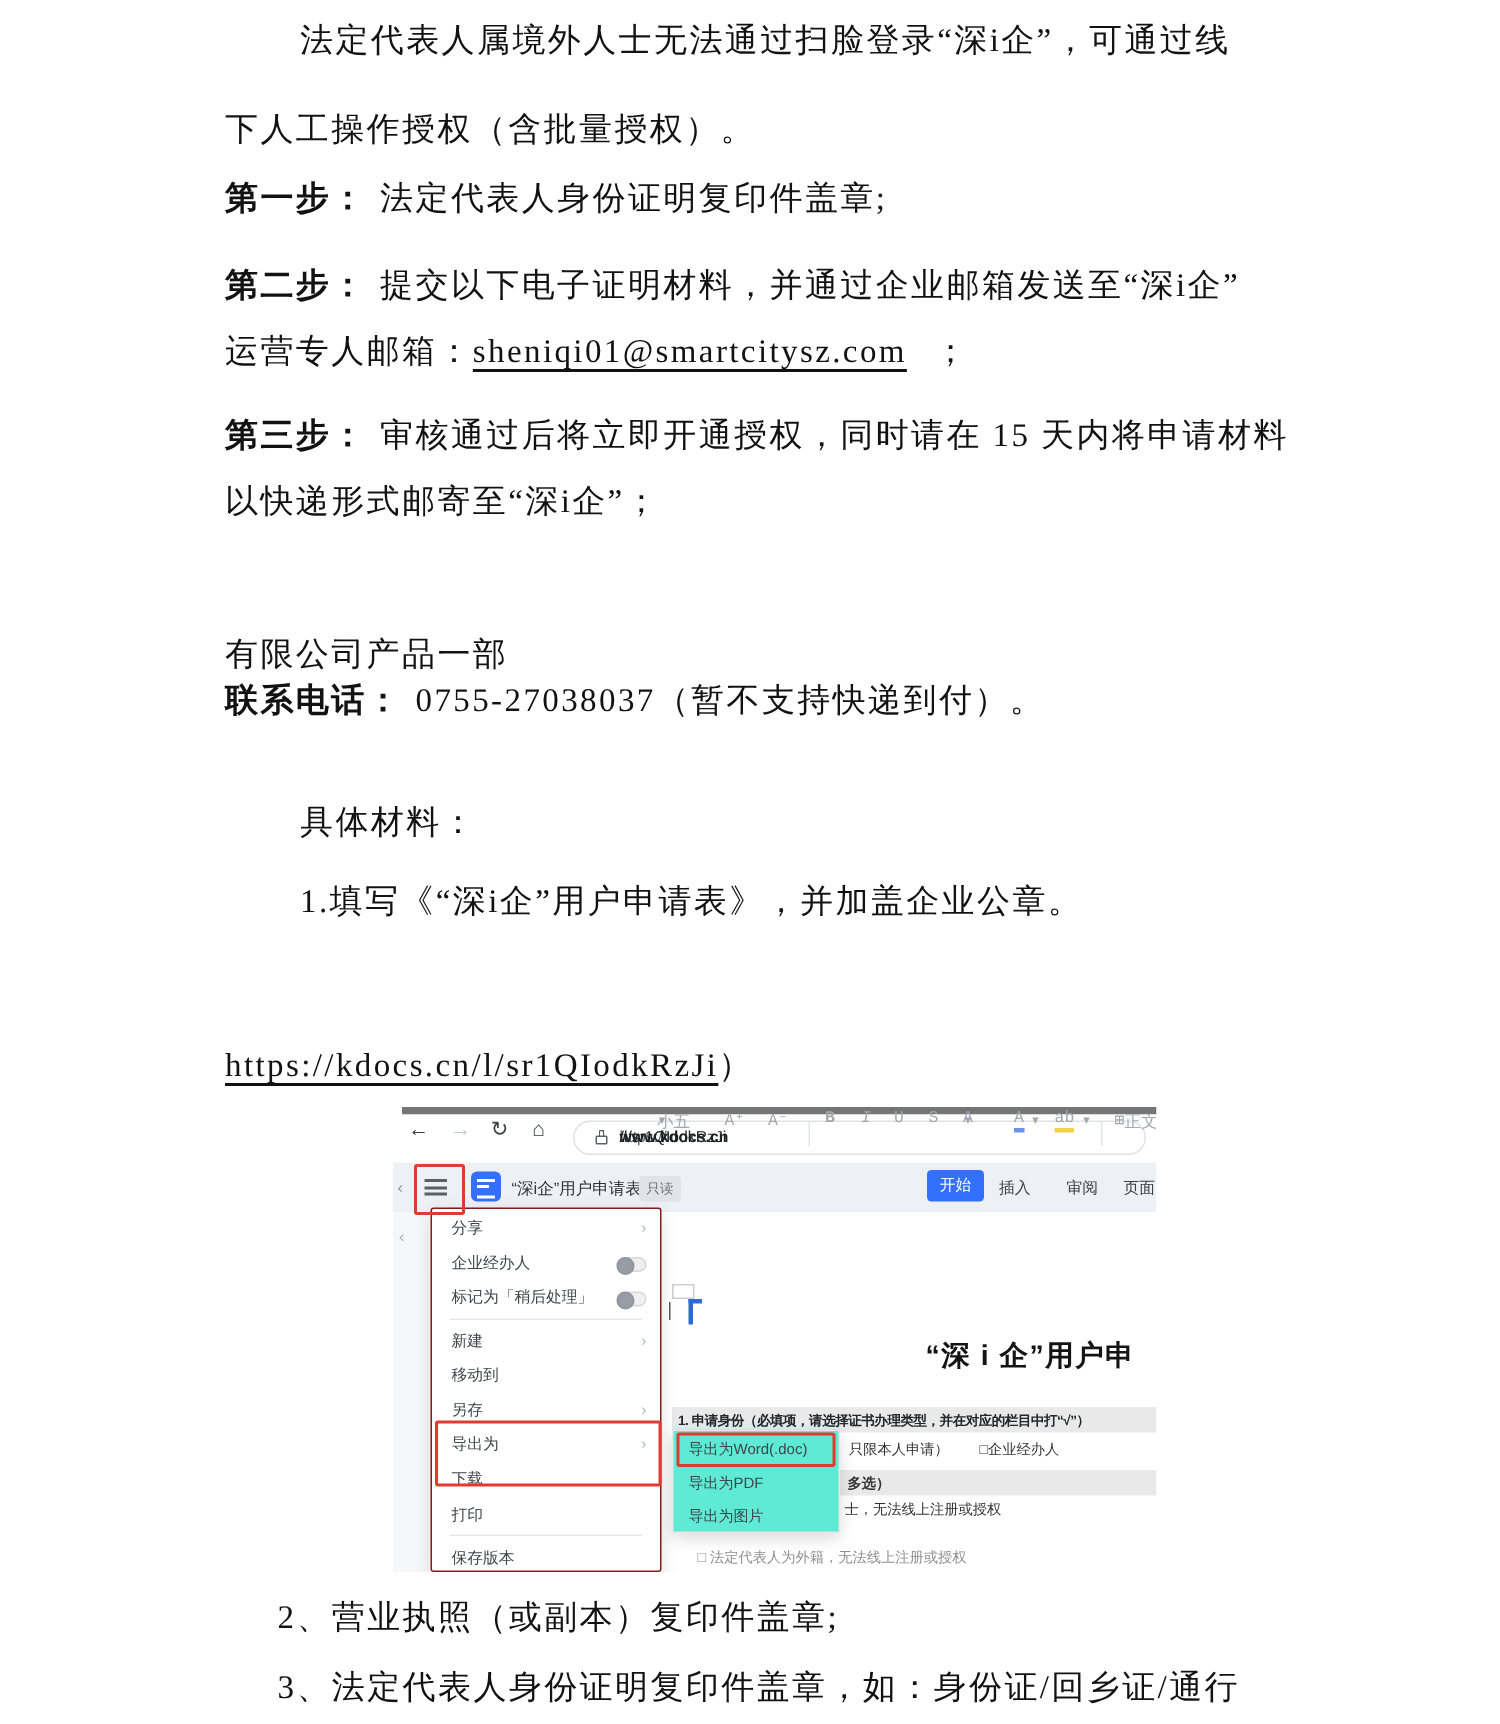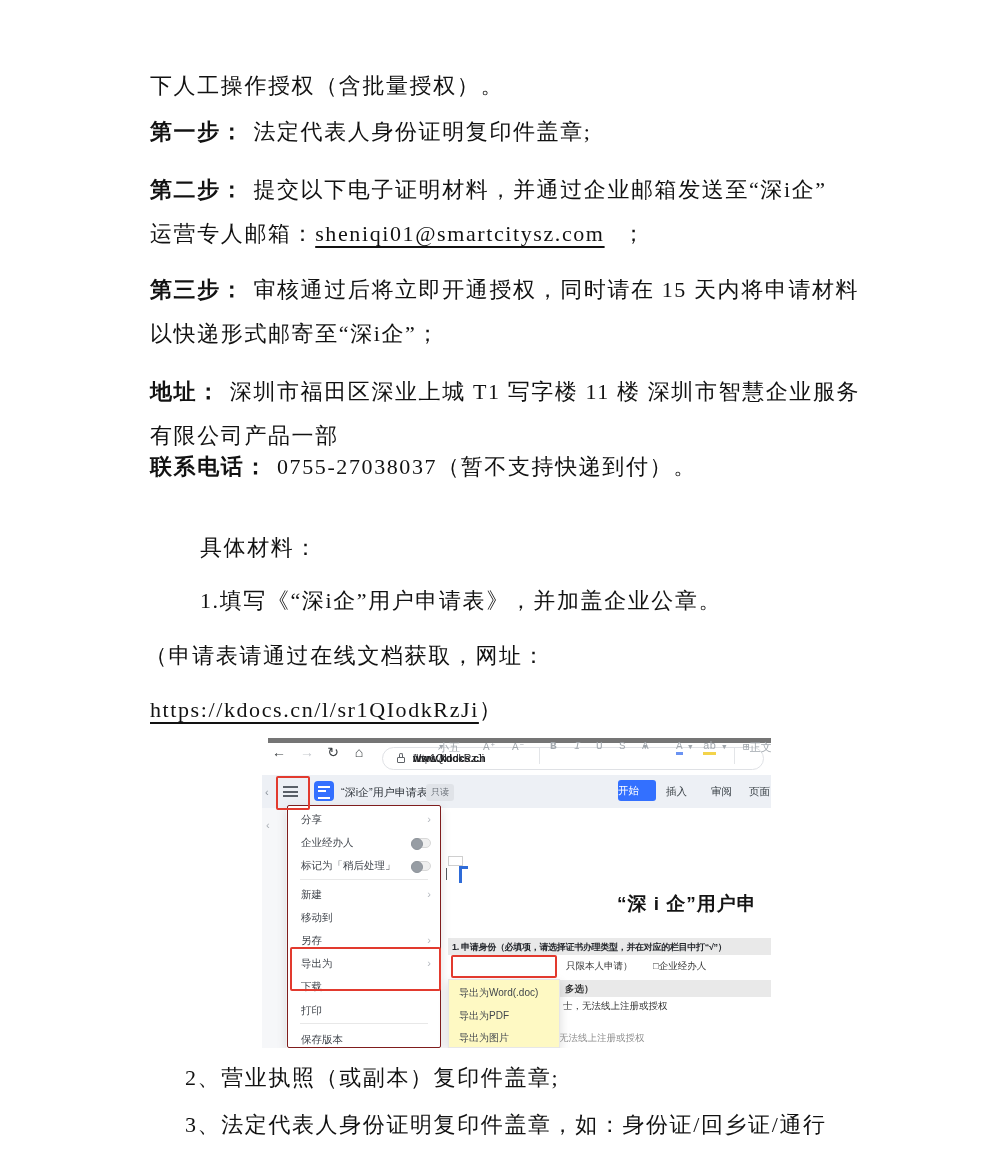--- a/index.html
+++ b/index.html
@@ -28,21 +28,21 @@
   .chev{font-size:11px;color:#8d949c;}
   .hamb{left:21px;top:50px;width:15px;height:11px;border-top:2px solid #5a6068;border-bottom:2px solid #5a6068;}
   .hamb::after{content:"";position:absolute;left:0;right:0;top:3px;height:2px;background:#5a6068;}
   .docicon{left:52px;top:45px;width:20px;height:20px;background:#3370ff;border-radius:4px;}
   .docicon::after{content:"";position:absolute;left:4px;top:5px;width:12px;height:9px;
                   border-top:2px solid #fff;border-bottom:2px solid #fff;}
   .docicon::before{content:"";position:absolute;left:4px;top:9px;width:8px;height:2px;background:#fff;}
   .dtitle{left:79px;top:49px;font-size:11px;color:#2f343b;white-space:nowrap;}
   .robadge{left:164px;top:48px;padding:2px 5px;background:#e0e3e8;border-radius:3px;font-size:9px;color:#6a7078;}
   .tab{top:49px;font-size:10.5px;color:#394046;white-space:nowrap;}
-  .tab.active{left:356px;top:44px;width:38px;height:21px;line-height:21px;text-align:left;background:#3370ff;
+  .tab.active{left:356px;top:44px;width:38px;height:21px;line-height:21px;text-align:center;background:#3370ff;
               color:#fff;border-radius:3px;}
   .fmtbar{left:0;top:72px;width:509px;height:42px;background:#fff;}
   .fic{top:4px;font-size:11px;color:#a2a8ae;white-space:nowrap;font-family:Liberation Mono, monospace;}
   .fsep{top:12px;width:1px;height:16px;background:#e3e5e8;}
   .fic.colA{border-bottom:3px solid #6b93f2;padding-bottom:0px;}
   .fic.hlA{border-bottom:3px solid #f3d34a;padding-bottom:0px;}
   .lstrip{left:0;top:72px;width:24px;height:240px;background:#f6f7f9;}
   
   .pgbox{left:186px;top:120px;width:15px;height:10px;border:1px solid #cfcfcf;background:#fff;z-index:1;}
   .tick{left:184px;top:132px;width:1px;height:12px;background:#55595e;z-index:1;}
@@ -56,47 +56,46 @@
   
   .menu{left:25px;top:69px;width:154px;height:243px;background:#fff;border:1px solid #7f1d1d;border-radius:2px;
         box-shadow:0 4px 12px rgba(0,0,0,.12);z-index:5;}
   .mi{left:0;width:152px;height:23px;line-height:23px;padding-left:13px;font-size:10.5px;color:#40454c;white-space:nowrap;}
   .mc{right:9px;top:0;color:#b3b8be;font-size:11px;}
   .tg{right:9px;top:7px;width:20px;height:10px;border-radius:5px;background:#efefef;border:1px solid #d8d8d8;}
   .tg::before{content:"";position:absolute;left:-1px;top:-1px;width:10px;height:10px;border-radius:50%;
               background:#979da4;border:1px solid #8d939a;}
   .mdiv{left:12px;width:128px;height:1px;background:#e8e8e8;}
   
-  .submenu{left:186px;top:217px;width:112px;height:69px;background:#fef9c3;border:1px solid #e7e7e7;
-           box-shadow:0 4px 10px rgba(0,0,0,.15);z-index:6;margin-top:26px;}
+  .submenu{left:186px;top:217px;width:112px;height:69px;background:#5eead4;border:1px solid #e7e7e7;
+           box-shadow:0 4px 10px rgba(0,0,0,.15);z-index:6;}
   .smi{left:0;width:110px;height:22px;line-height:22px;padding-left:10px;font-size:10px;color:#40454c;white-space:nowrap;}
   
   .redbox{border:2px solid #e23a2e;border-radius:2px;z-index:7;background:transparent;}
   .rb1{left:14px;top:40px;width:34px;height:34px;}
   .rb2{left:28px;top:211px;width:151px;height:44px;}
   .rb3{left:189px;top:219px;width:106px;height:23px;}
   .faded{color:#8f8f8f;}
 </style>
 </head>
 <body>
 
 <div class="page">
 
+  <div class="ln" style="top:12px;left:200px"><span class="b"></span><span>法定代表人属境外人士无法通过扫脸登录“深i企”，可通过线</span></div>
   <div class="ln" style="top:71px;left:150px"><span>下人工操作授权（含批量授权）。</span></div>
   <div class="ln" style="top:117px;left:150px"><span class="b">第一步：</span><span>法定代表人身份证明复印件盖章;</span></div>
   <div class="ln" style="top:175px;left:150px"><span class="b">第二步：</span><span>提交以下电子证明材料，并通过企业邮箱发送至“深i企”</span></div>
   <div class="ln" style="top:219px;left:150px"><span>运营专人邮箱：</span><span class="u">sheniqi01@smartcitysz.com</span><span class="sfx gap">；</span></div>
   <div class="ln" style="top:275px;left:150px"><span class="b">第三步：</span><span>审核通过后将立即开通授权，同时请在 15 天内将申请材料</span></div>
   <div class="ln" style="top:319px;left:150px"><span>以快递形式邮寄至“深i企”；</span></div>
-  <div class="ln" style="top:377px;left:150px"><span class="b">地址：</span><span>深圳市福田区深业上城 T1 写字楼 11 楼  深圳市智慧企业服务</span></div>
   <div class="ln" style="top:421px;left:150px"><span>有限公司产品一部</span></div>
   <div class="ln" style="top:452px;left:150px"><span class="b">联系电话：</span><span>0755-27038037（暂不支持快递到付）。</span></div>
   <div class="ln" style="top:533px;left:200px"><span>具体材料：</span></div>
   <div class="ln" style="top:586px;left:200px"><span>1.填写《“深i企”用户申请表》，并加盖企业公章。</span></div>
-  <div class="ln" style="top:641px;left:145px"><span>（申请表请通过在线文档获取，网址：</span></div>
   <div class="ln" style="top:695px;left:150px"><span class="u">https://kdocs.cn/l/sr1QIodkRzJi</span><span class="sfx">）</span></div>
   <div class="ln" style="top:1063px;left:185px"><span>2、营业执照（或副本）复印件盖章;</span></div>
   <div class="ln" style="top:1110px;left:185px"><span>3、法定代表人身份证明复印件盖章，如：身份证/回乡证/通行</span></div>
 
   <div class="shot">
     <div class="topstrip"></div>
 
     <div class="bbar"></div>
     <span class="navic" style="left:8px">←</span>
     <span class="navic dis" style="left:36px">→</span>

